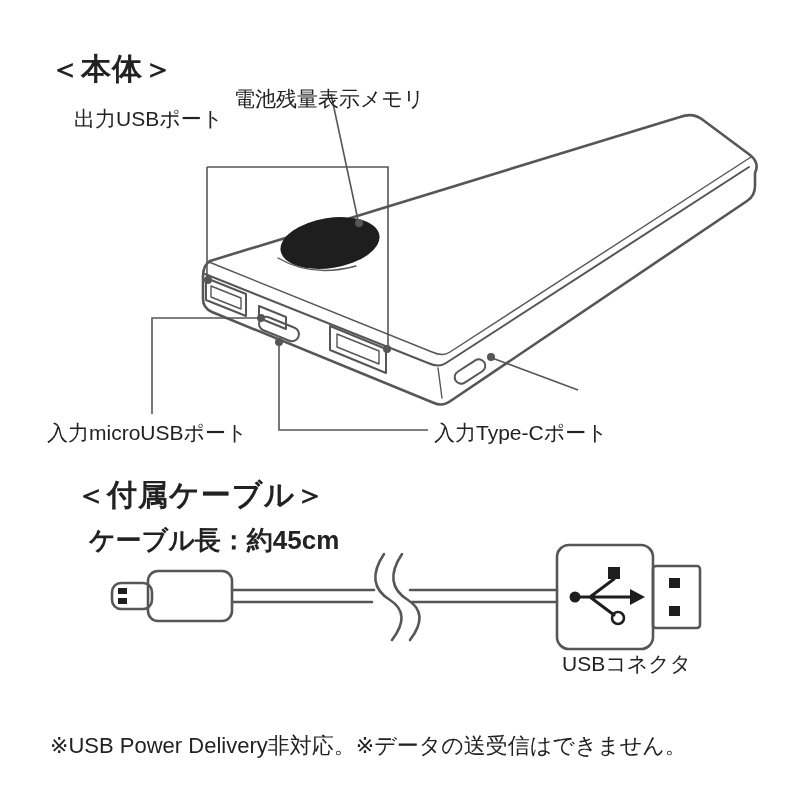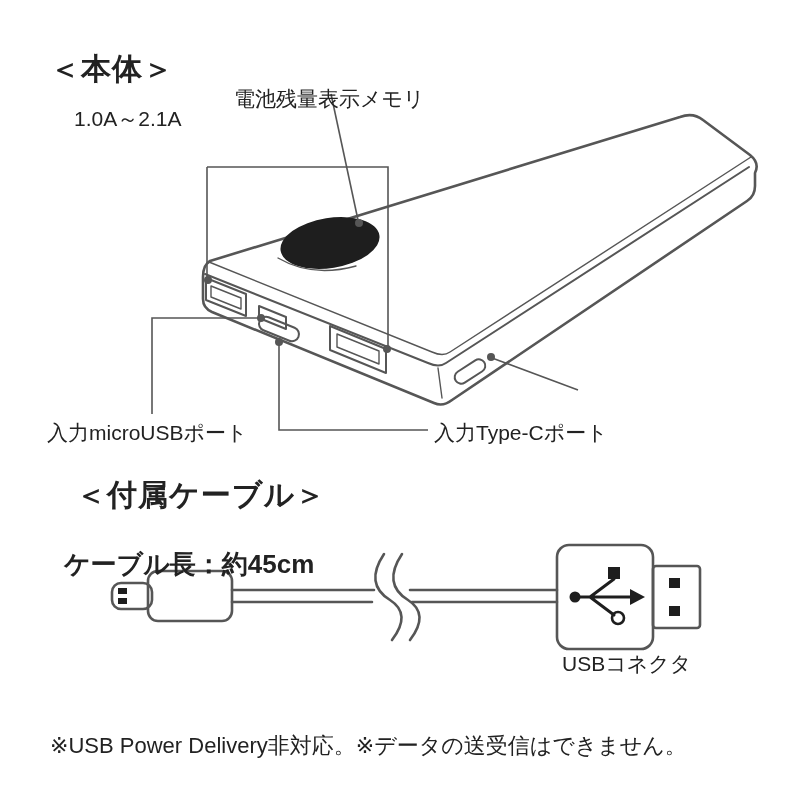--- a/index.html
+++ b/index.html
@@ -137,30 +137,30 @@
         </g>
       </g>
     </g>
   </svg>
 
   <div class="lbl heading" style="left:50px;top:50px;">＜本体＞</div>
 
   <div class="lbl" style="left:234px;top:66px;margin-top:20px;">電池残量表示メモリ</div>
 
   <div class="lbl" style="left:74px;top:106px;">
-    <div>1.0A～2.1A</div>
+    <div>出力USBポート</div>
   </div>
 
 
   <div class="lbl" style="left:47px;top:420px;">入力microUSBポート</div>
 
   <div class="lbl" style="left:434px;top:420px;">入力Type-Cポート</div>
 
   <div class="lbl heading" style="left:48px;top:476px;margin-left:28px;">＜付属ケーブル＞</div>
 
-  <div class="lbl biglbl" style="left:64px;top:524px;margin-top:24px;">ケーブル長：約45cm</div>
+  <div class="lbl biglbl" style="left:89px;top:524px;">ケーブル長：約45cm</div>
 
 
   <div class="lbl" style="left:562px;top:651px;">USBコネクタ</div>
 
   <div class="lbl foot" style="left:50px;top:700px;">※USB Power Delivery非対応。※データの送受信はできません。</div>
 
 </div>
 
 </body></html>

